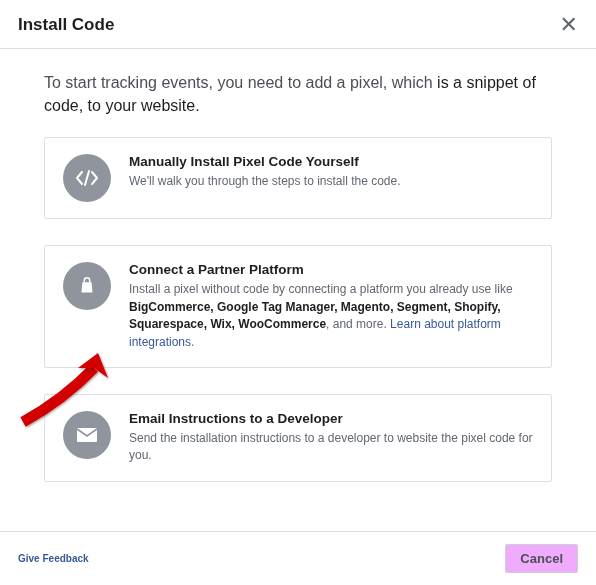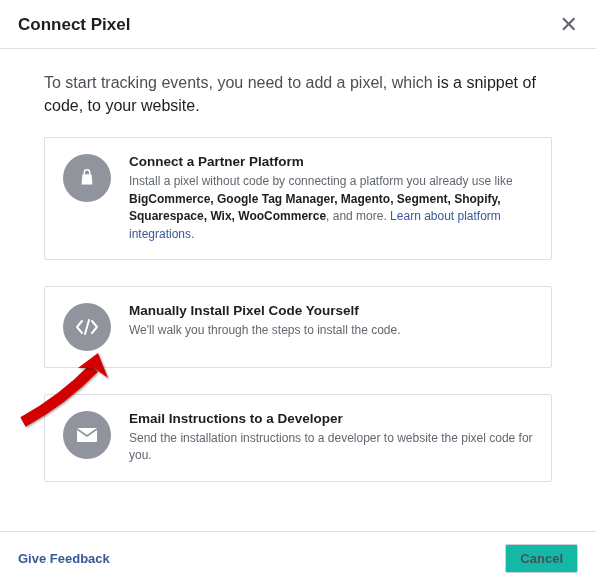--- a/index.html
+++ b/index.html
@@ -14,67 +14,67 @@
     .intro .strong { color: #1c1e21; }
     .card { border: 1px solid #dddfe2; border-radius: 2px; padding: 16px 18px; margin-bottom: 26px; display: flex; gap: 18px; cursor: pointer; background: #fff; }
     .icon-circle { width: 48px; height: 48px; border-radius: 50%; background: #90949c; flex-shrink: 0; display: flex; align-items: center; justify-content: center; }
     .icon-circle svg { display: block; }
     .card-text { flex: 1; }
     .card-title { font-size: 13.5px; font-weight: 700; color: #1c1e21; margin-bottom: 4px; }
     .card-desc { font-size: 12px; color: #616770; line-height: 1.45; }
     .card-desc b { color: #1c1e21; font-weight: 700; }
     .link { color: #385898; cursor: pointer; }
     .footer { border-top: 1px solid #dddfe2; padding: 12px 18px; display: flex; align-items: center; justify-content: space-between; background: #fff; }
-    .feedback { color: #385898; font-size: 13px; font-weight: 600; cursor: pointer; }
-    .cancel-btn { border: 1px solid #ccd0d5; background: #14b8a6; color: #4b4f56; font-size: 13px; font-weight: 600; padding: 6px 14px; border-radius: 2px; cursor: pointer; }
+    .feedback { color: #385898; font-size: 10px; font-weight: 600; cursor: pointer; }
+    .cancel-btn { border: 1px solid #ccd0d5; background: #f0abfc; color: #4b4f56; font-size: 13px; font-weight: 600; padding: 6px 14px; border-radius: 2px; cursor: pointer; }
     
     .arrow { position: absolute; left: 8px; top: 350px; pointer-events: none; }
     
     .body-wrap::-webkit-scrollbar { width: 10px; }
     .body-wrap::-webkit-scrollbar-thumb { background: #bcc0c4; }
   </style>
 </head>
 <body>
 
 <div class="modal">
   <div class="header">
-    <div class="header-title">Connect Pixel</div>
+    <div class="header-title">Install Code</div>
     <div class="close-x">✕</div>
   </div>
 
   <div class="body-wrap">
     <div class="body-inner">
       <p class="intro">
         <span>To start tracking events, you need to add a pixel, which </span><span class="strong">is a snippet of code, to your website.</span>
       </p>
+
+      <div class="card">
+        <div class="icon-circle">
+          <svg width="26" height="18" viewBox="0 0 26 18" fill="none">
+            <path d="M8 3L3 9l5 6M18 3l5 6-5 6M15 2l-4 14" stroke="#fff" stroke-width="2" stroke-linecap="round" stroke-linejoin="round"></path>
+          </svg>
+        </div>
+        <div class="card-text">
+          <div class="card-title">Manually Install Pixel Code Yourself</div>
+          <div class="card-desc">We'll walk you through the steps to install the code.</div>
+        </div>
+      </div>
 
       <div class="card">
         <div class="icon-circle">
           <svg width="22" height="22" viewBox="0 0 24 24" fill="none">
             <path d="M7 8h10l1 11H6L7 8z" fill="#fff"></path>
             <path d="M9 8V6a3 3 0 0 1 6 0v2" stroke="#fff" stroke-width="1.6" fill="none"></path>
           </svg>
         </div>
         <div class="card-text">
           <div class="card-title">Connect a Partner Platform</div>
           <div class="card-desc">
             <span>Install a pixel without code by connecting a platform you already use like </span><b>BigCommerce, Google Tag Manager, Magento, Segment, Shopify, Squarespace, Wix, WooCommerce</b><span>, and more. </span><span class="link">Learn about platform integrations</span><span>.</span>
           </div>
-        </div>
-      </div>
-
-      <div class="card">
-        <div class="icon-circle">
-          <svg width="26" height="18" viewBox="0 0 26 18" fill="none">
-            <path d="M8 3L3 9l5 6M18 3l5 6-5 6M15 2l-4 14" stroke="#fff" stroke-width="2" stroke-linecap="round" stroke-linejoin="round"></path>
-          </svg>
-        </div>
-        <div class="card-text">
-          <div class="card-title">Manually Install Pixel Code Yourself</div>
-          <div class="card-desc">We'll walk you through the steps to install the code.</div>
         </div>
       </div>
 
       <div class="card">
         <div class="icon-circle">
           <svg width="22" height="16" viewBox="0 0 22 16" fill="none">
             <rect x="1" y="1" width="20" height="14" rx="1" fill="#fff"></rect>
             <path d="M1 2l10 7L21 2" stroke="#90949c" stroke-width="1.6" fill="none"></path>
           </svg>
         </div>

